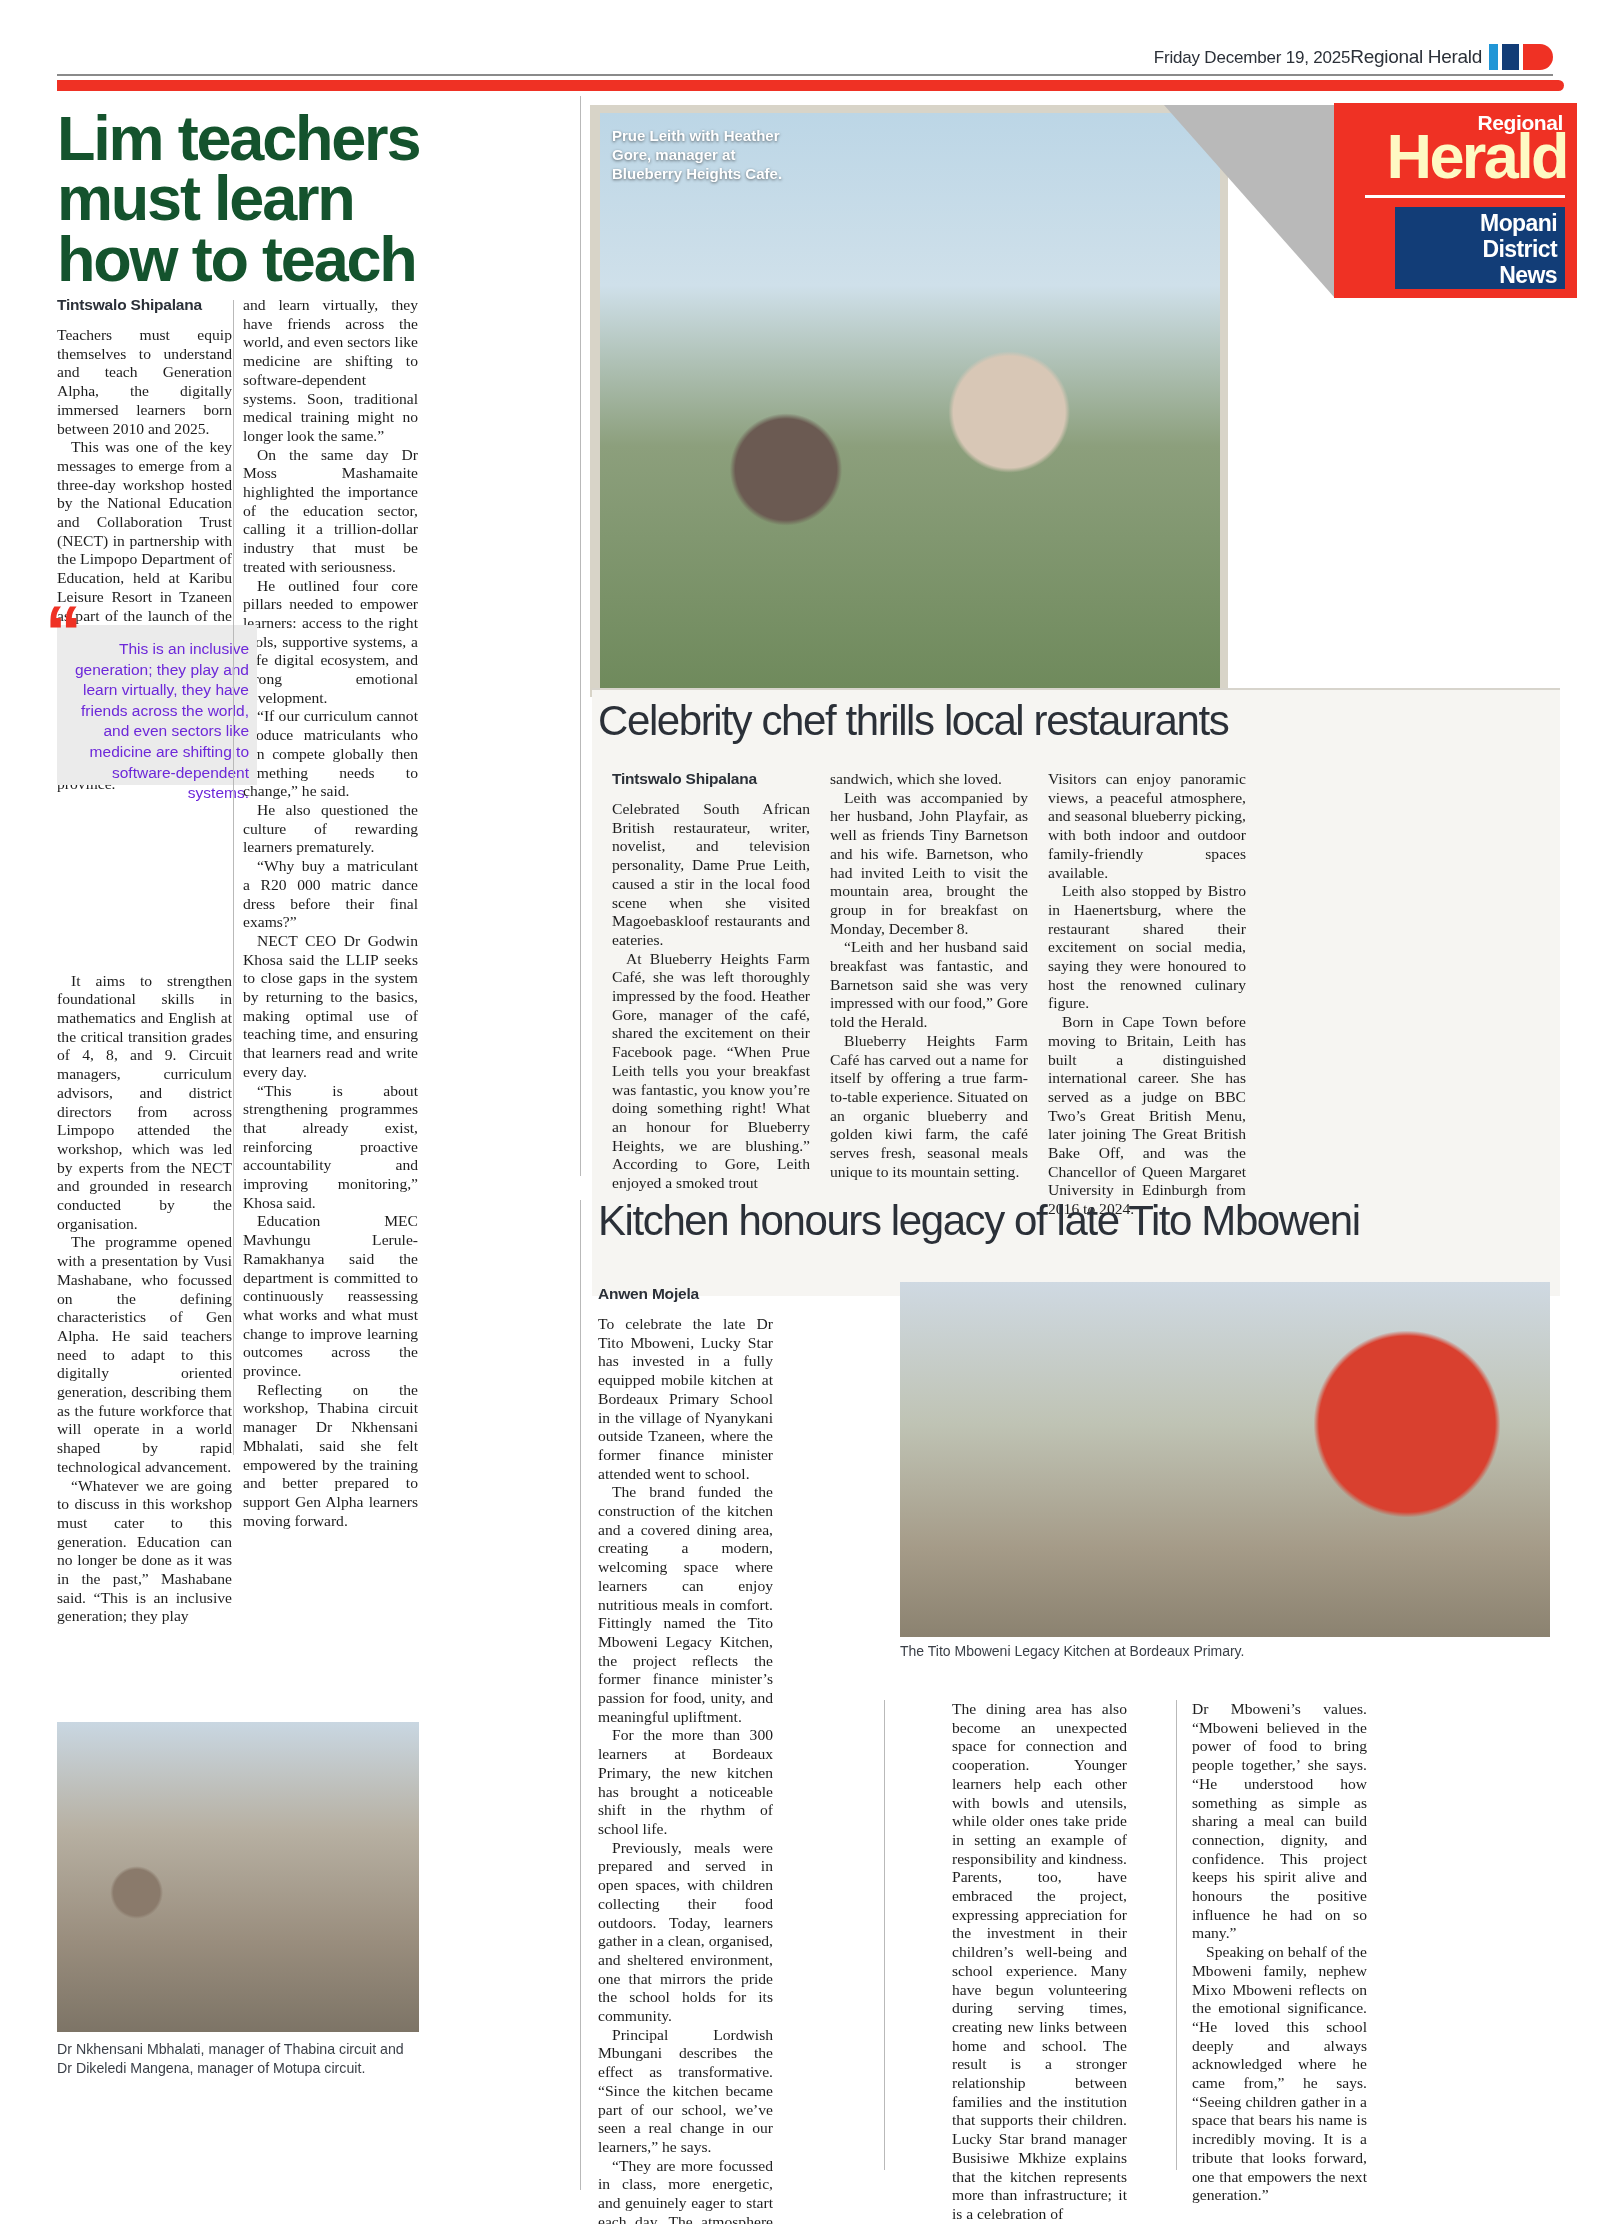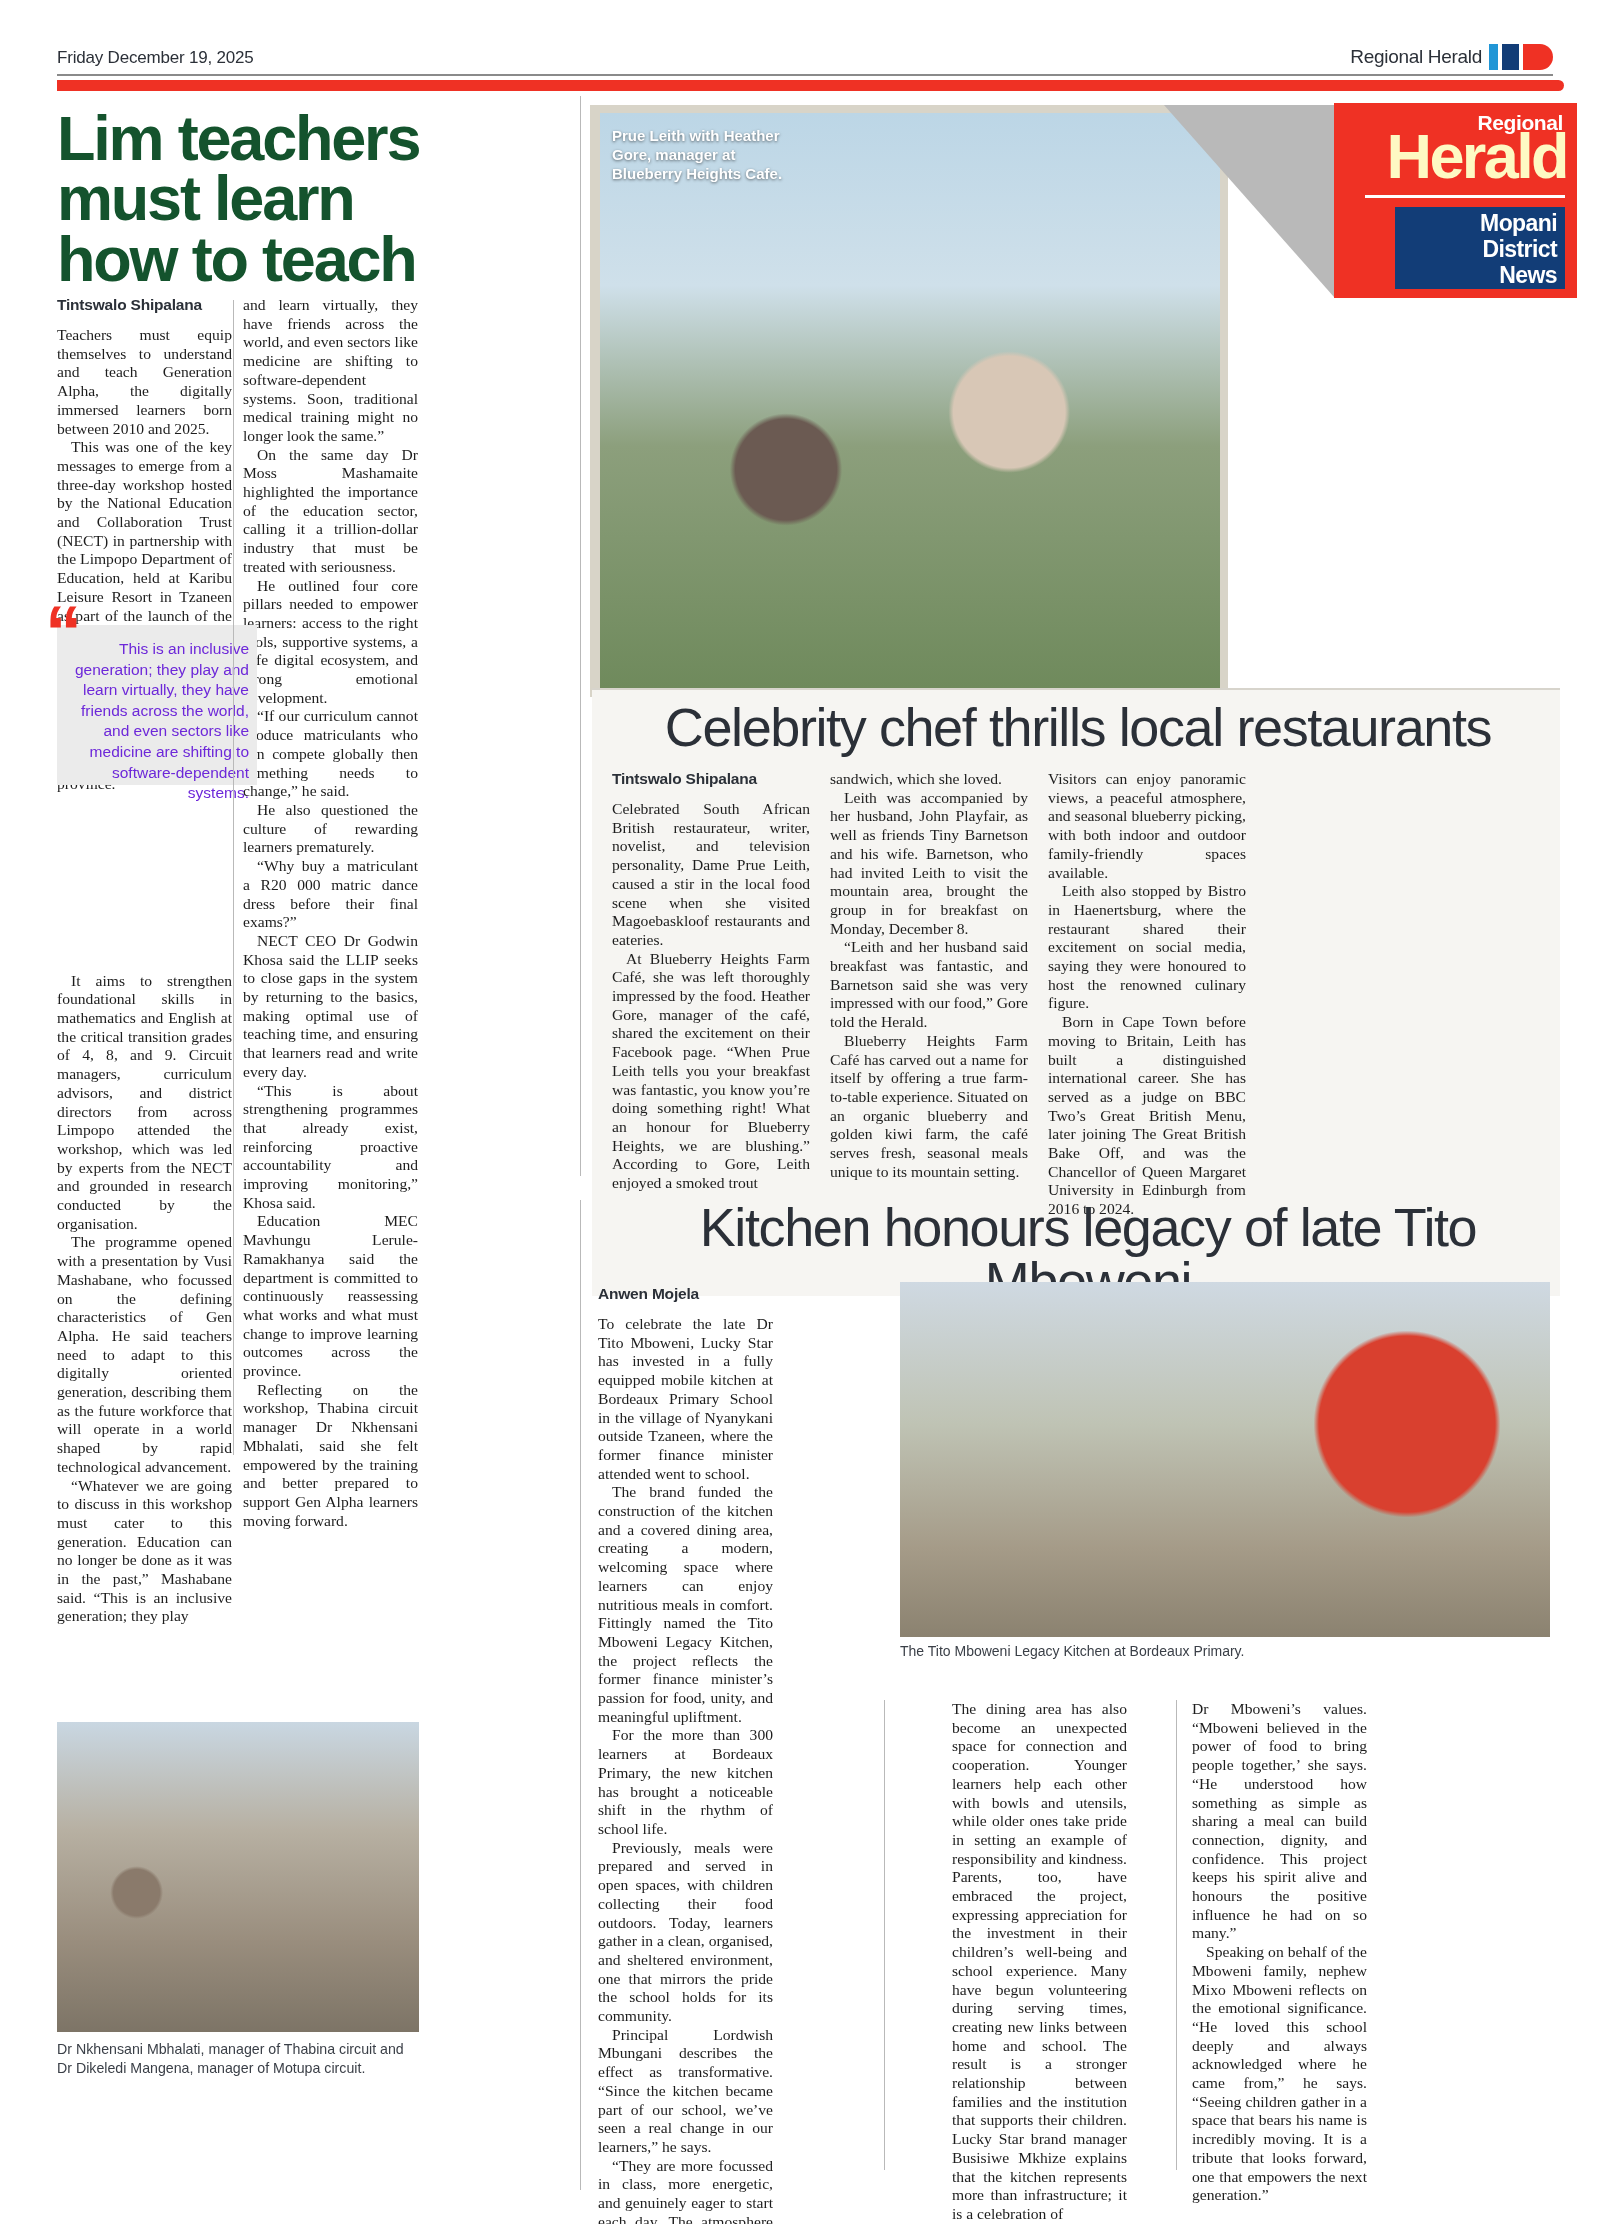--- a/index.html
+++ b/index.html
@@ -7,21 +7,21 @@
     width: 1610px; height: 2224px;
     background: #ffffff;
     font-family: "Liberation Serif", serif;
     overflow: hidden;
   }
   .page { position: relative; width: 1610px; height: 2224px; background:#fff; }
 
   
   .topbar {
     position: absolute; left: 57px; top: 42px; width: 1496px; height: 34px;
-    display: flex; align-items: center; justify-content: space-between;
+    display: flex; align-items: center; justify-content: flex-end;
     border-bottom: 2px solid #8a8a8a;
   }
   .date-line {
     font-family: "Liberation Sans", sans-serif;
     font-size: 17px; font-weight: 400; color: #2b3038; letter-spacing: -0.2px;
   }
   .brand-right { display: flex; align-items: center; gap: 7px; padding-bottom:2px;}
   .brand-right-text {
     font-family: "Liberation Sans", sans-serif;
     font-size: 19px; color: #2b3038; letter-spacing:-0.3px;
@@ -147,23 +147,22 @@
     position: absolute; right: 276px; top: 105px; width: 0; height: 0;
     border-right: 170px solid #b9b9b9;
     border-top: 0px solid transparent;
     border-bottom: 192px solid transparent;
     z-index: 7;
   }
 
   
   .sec-head {
     font-family: "Liberation Sans", sans-serif;
-    font-weight: 400; font-size: 54px; color: #2b3038; letter-spacing: -1.4px;
+    font-weight: 400; font-size: 42px; color: #2b3038; letter-spacing: -1.4px;
     line-height: 1;
-    text-align: center;
   }
   .chef-head { position: absolute; left: 598px; top: 700px; width: 960px; }
   .chef-band {
     position: absolute; left: 592px; top: 688px; width: 968px; height: 608px;
     background: #f6f5f2;
   }
   .chef-c1 { position: absolute; left: 612px; top: 770px; width: 198px; }
   .chef-c2 { position: absolute; left: 830px; top: 770px; width: 198px; }
   .chef-c3 { position: absolute; left: 1048px; top: 770px; width: 198px; }
 

